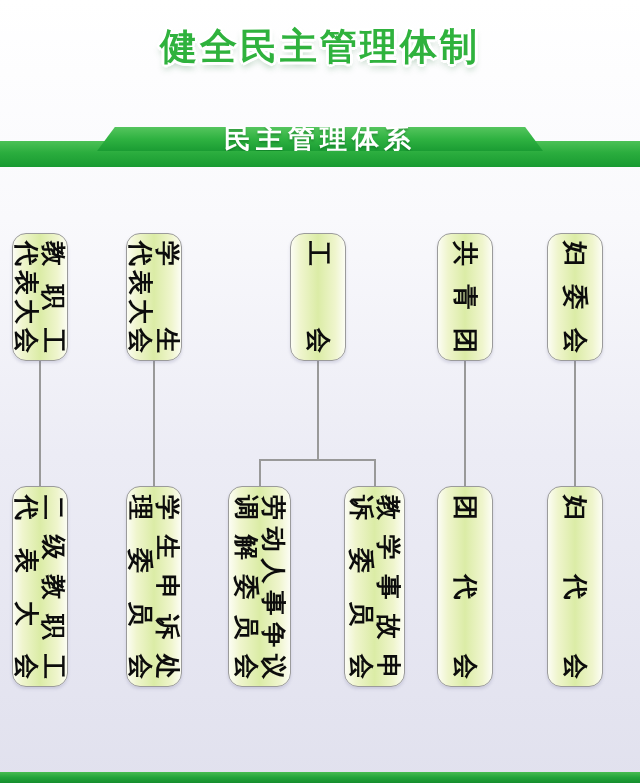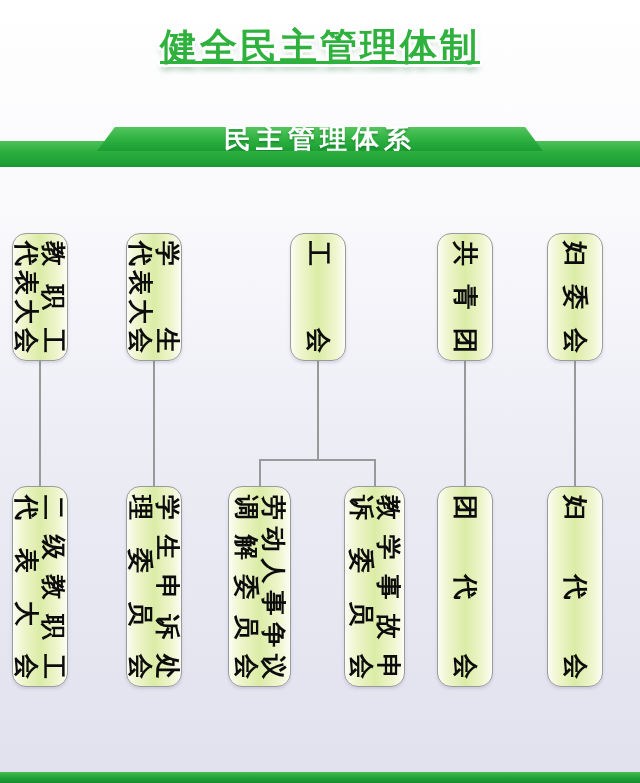--- a/index.html
+++ b/index.html
@@ -13,21 +13,20 @@
   }
   .title {
     position: absolute; top: 22px; left: 0; right: 0;
     text-align: center;
     font-size: 37px; font-weight: 800; letter-spacing: 3px;
     color: #2fb23d;
     text-shadow:
       -2px -2px 0 #fff, 2px -2px 0 #fff, -2px 2px 0 #fff, 2px 2px 0 #fff,
       -3px 0 0 #fff, 3px 0 0 #fff, 0 -3px 0 #fff, 0 3px 0 #fff,
       0 5px 6px rgba(40,120,60,0.35);
-    text-decoration: underline;
   }
   .ribbon-band {
     position: absolute; left: 0; right: 0; top: 141px; height: 26px;
     background: linear-gradient(180deg, #4cc156 0%, #2bad3e 45%, #189a31 100%);
   }
   .ribbon-center {
     position: absolute; left: 97px; top: 127px; width: 446px; height: 24px;
     background: linear-gradient(180deg, #55c55e 0%, #2fb241 50%, #1a9c33 100%);
     clip-path: polygon(4% 0, 96% 0, 100% 100%, 0 100%);
     display: flex; align-items: center; justify-content: center;

